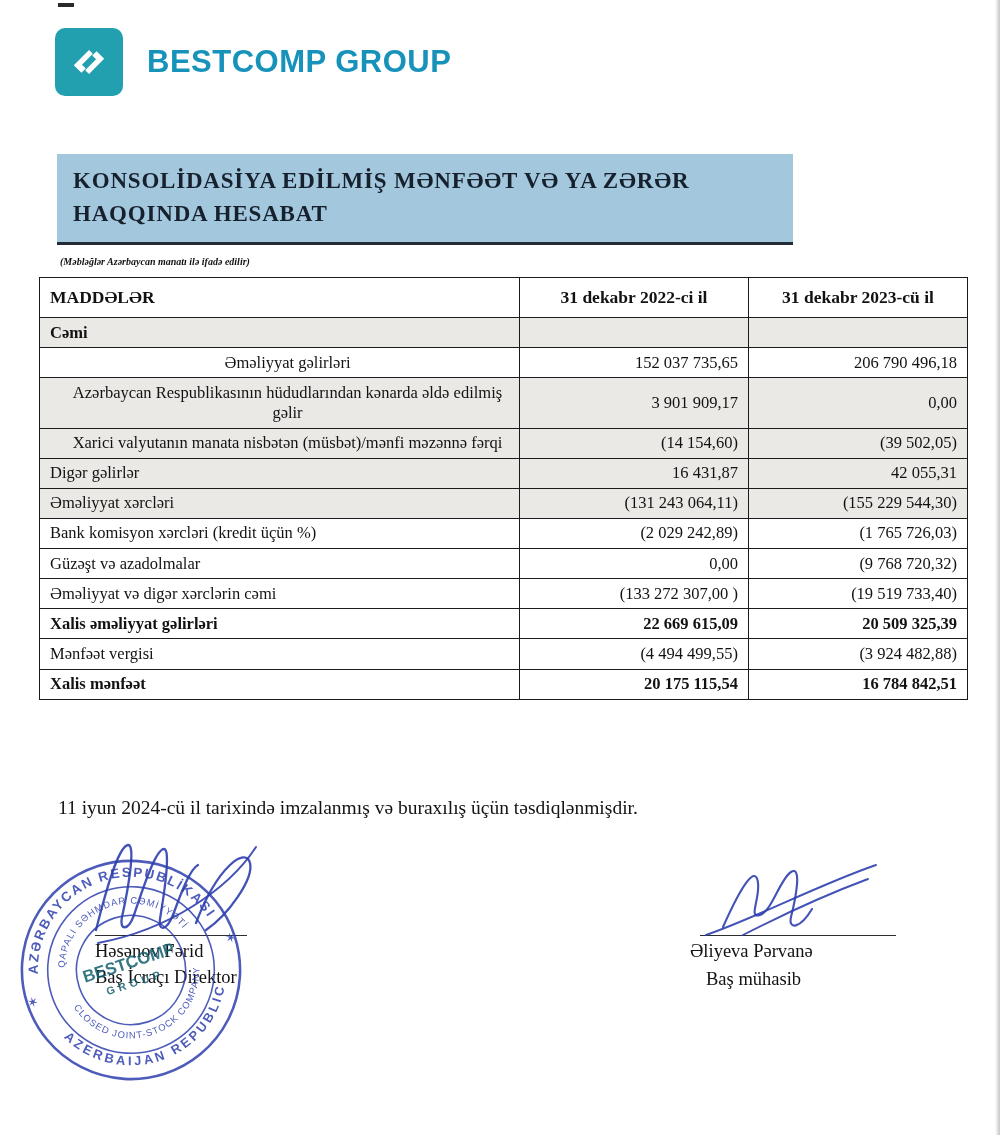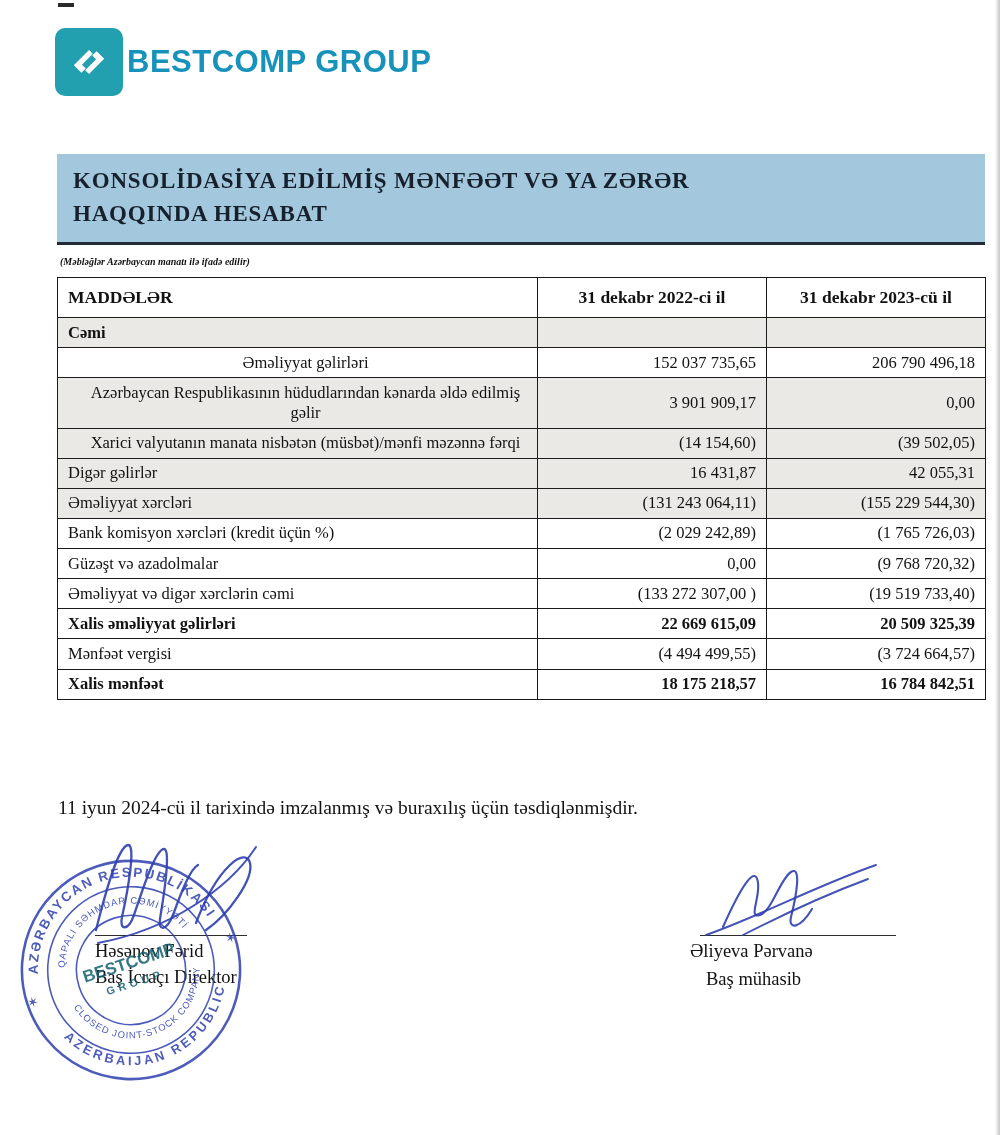--- a/index.html
+++ b/index.html
@@ -4,34 +4,34 @@
 <style>
   html, body { margin: 0; padding: 0; background: #ffffff; }
   .page {
     position: relative; width: 1000px; height: 1135px; background: #fff;
     font-family: "Liberation Serif", "DejaVu Serif", serif; color: #121212; overflow: hidden;
   }
   .edge-shade { position: absolute; right: 0; top: 0; bottom: 0; width: 5px;
     background: linear-gradient(to left, #c6c6c6, rgba(255,255,255,0)); }
   .scan-mark { position: absolute; left: 58px; top: 3px; width: 16px; height: 4px; background: #2a2a2a; }
 
-  .logo { position: absolute; left: 55px; top: 28px; display: flex; align-items: center; gap: 4px; }
+  .logo { position: absolute; left: 55px; top: 28px; display: flex; align-items: center; gap: 24px; }
   .logo-mark { width: 68px; height: 68px; border-radius: 10px; background: var(--logo_teal, #23a0b0);
     display: flex; align-items: center; justify-content: center; }
   .logo-text { font-family: "Liberation Sans", "DejaVu Sans", sans-serif; font-weight: 700;
     font-size: 31px; letter-spacing: 0.5px; color: var(--logo_text, #1793bb); }
 
-  .banner { position: absolute; left: 57px; top: 154px; width: 928px; box-sizing: border-box;
+  .banner { position: absolute; left: 57px; top: 154px; width: 736px; box-sizing: border-box;
     background: var(--banner_bg, #a3c7dc); padding: 11px 16px 12px; border-bottom: 3px solid #222c36; }
   .banner div { font-size: 23px; font-weight: 700; color: var(--banner_text, #17212e);
     letter-spacing: 0.8px; line-height: 1.42; }
 
   .note { position: absolute; left: 60px; top: 256px; font-size: 10px; font-weight: 700; font-style: italic; }
 
-  table.pl { position: absolute; left: 57px; top: 277px; width: 928px; border-collapse: collapse; table-layout: fixed; border-radius: 14px; }
+  table.pl { position: absolute; left: 39px; top: 277px; width: 928px; border-collapse: collapse; table-layout: fixed; border-radius: 14px; }
   table.pl col.c1 { width: 480px; } table.pl col.c2 { width: 229px; } table.pl col.c3 { width: 219px; }
   table.pl th, table.pl td { border: 1.6px solid var(--table_border, #1b1b1b); }
   table.pl th { font-size: 17.5px; padding: 9px 10px; }
   th.h-label { text-align: left; padding-left: 8px; }
   th.h-year { text-align: center; }
   table.pl td { font-size: 16.5px; padding: 4.5px 10px; vertical-align: middle; line-height: 1.22; }
   td.c-label { padding-left: 8px; text-align: left; }
   td.c-label.align-center { text-align: center; padding-left: 18px; padding-right: 2px; }
   td.c-num { text-align: right; white-space: nowrap; }
   tr.bold td { font-weight: 700; }
@@ -143,25 +143,25 @@
           <td class="c-num">(19 519 733,40)</td>
         </tr>
         <tr class="bold">
           <td class="c-label align-left">Xalis əməliyyat gəlirləri</td>
           <td class="c-num">22 669 615,09</td>
           <td class="c-num">20 509 325,39</td>
         </tr>
         <tr>
           <td class="c-label align-left">Mənfəət vergisi</td>
           <td class="c-num">(4 494 499,55)</td>
-          <td class="c-num">(3 724 664,57)</td>
+          <td class="c-num">(3 924 482,88)</td>
         </tr>
         <tr class="bold">
           <td class="c-label align-left">Xalis mənfəət</td>
-          <td class="c-num">18 175 218,57</td>
+          <td class="c-num">20 175 115,54</td>
           <td class="c-num">16 784 842,51</td>
         </tr>
       </tbody>
   </table>
 
   <p class="approval">11 iyun 2024-cü il tarixində imzalanmış və buraxılış üçün təsdiqlənmişdir.</p>
 
   <div class="signatures">
 
     <svg class="sig sig-left" viewBox="0 0 205 112">

